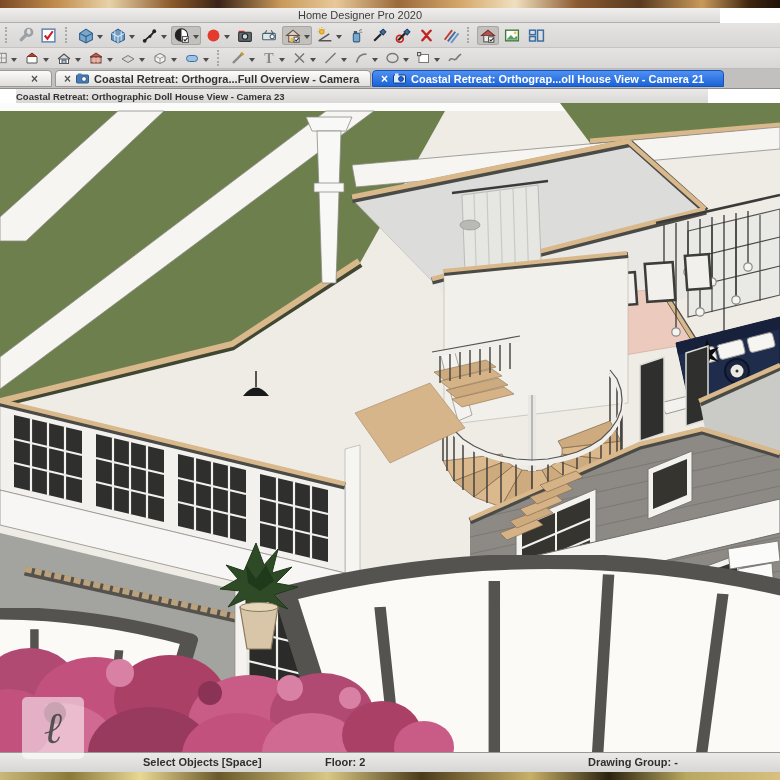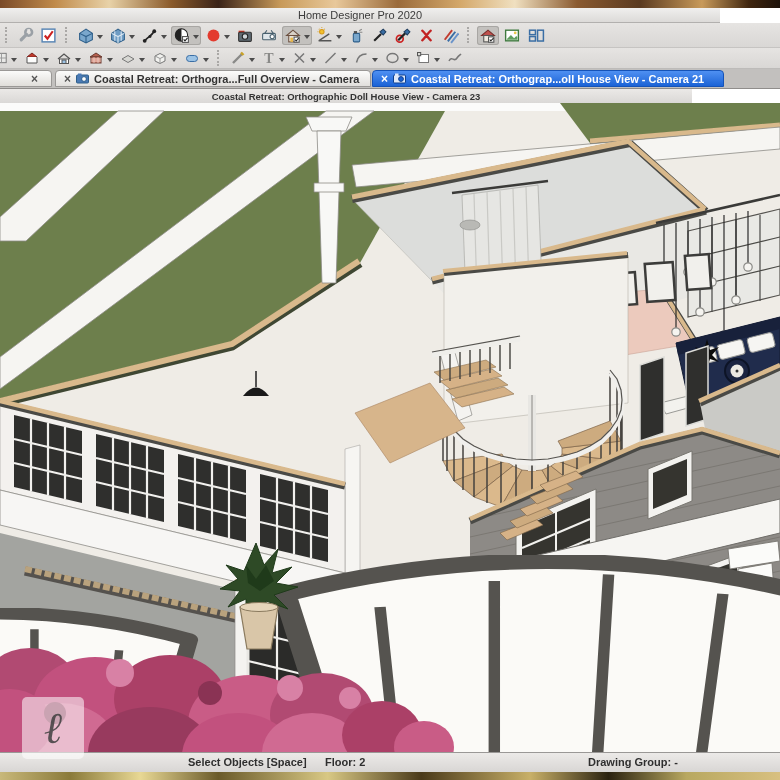--- a/index.html
+++ b/index.html
@@ -37,32 +37,32 @@
   .tab .camicon{margin-right:5px;display:flex;}
   .tab-stub{left:-14px;width:66px;background:linear-gradient(#fbfbfa,#e0deda);
     border:1px solid #9a9896;color:#555;}
   .tab-inactive{left:55px;width:316px;background:linear-gradient(#fcfcfb,#e1dfdc);
     border:1px solid #9a9896;color:#333;}
   .tab-active{left:372px;width:352px;background:linear-gradient(#4f90f2,var(--tab-blue,#1b63d6));
     border:1px solid #1553b8;color:#fff;}
   .tab-active .close{color:#fff;}
   .tab .lbl{white-space:nowrap;overflow:hidden;}
   
-  .viewtitle{position:absolute;left:0;top:89px;width:692px;height:14px;
+  .viewtitle{position:absolute;left:16px;top:89px;width:692px;height:14px;
     background:linear-gradient(#ebe9e7,#dad8d6);border-bottom:1px solid #a5a3a1;
-    display:flex;align-items:center;justify-content:center;}
+    display:flex;align-items:center;}
   .viewtitle span{font-size:9.5px;font-weight:bold;color:#333;}
   
   .canvas{position:absolute;left:0;top:103px;width:780px;height:649px;background:#fcfcfb;}
   
   .statusbar{position:absolute;left:0;top:752px;width:780px;height:19px;
     background:linear-gradient(#eceae8,#d8d6d4);border-top:1px solid #9a9896;
     border-bottom:1px solid #6f6d6b;}
   .statusbar span{position:absolute;top:3px;font-size:11px;font-weight:bold;color:#2f2f2f;}
-  .st-hint{left:143px;margin-left:45px;} .st-floor{left:325px;} .st-group{left:588px;}
+  .st-hint{left:143px;} .st-floor{left:325px;} .st-group{left:588px;}
   
   .watermark{position:absolute;left:22px;top:697px;width:62px;height:62px;border-radius:5px;
     background:rgba(255,255,255,.55);display:flex;align-items:center;justify-content:center;z-index:5;}
   .watermark span{font-family:"DejaVu Serif",serif;font-style:italic;font-size:44px;
     color:#3f3f3f;opacity:.85;line-height:1;}
 </style>
 </head>
 <body>
 
 <div class="screen">

